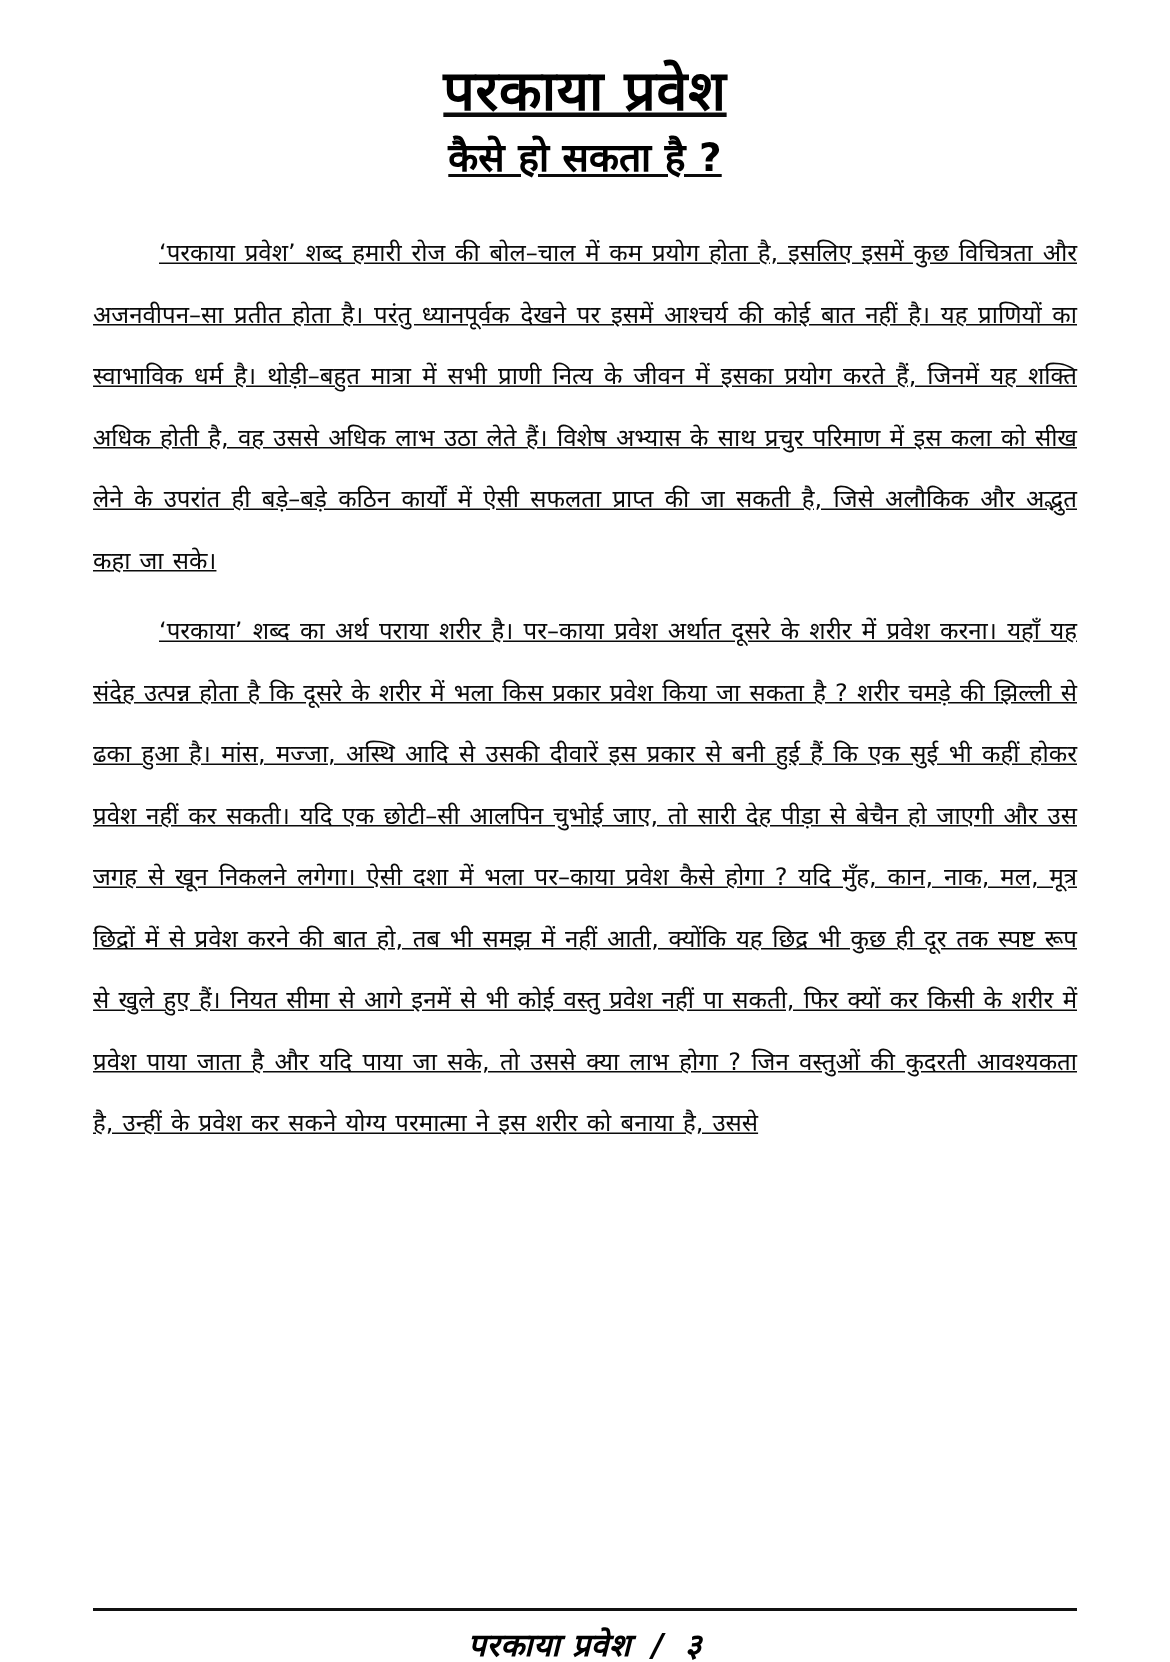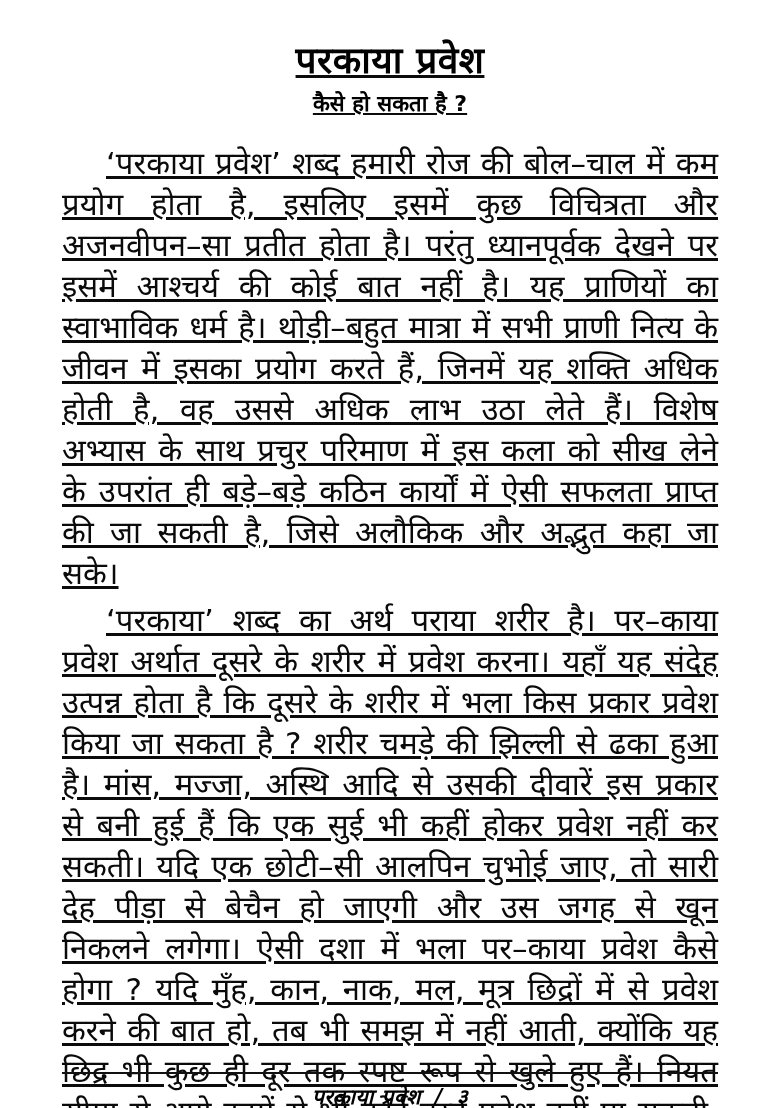--- a/index.html
+++ b/index.html
@@ -34,31 +34,31 @@
     font-weight: 700;
     font-size: 37px;
     line-height: 1.15;
     letter-spacing: 0.5px;
     margin: 0;
     color: #000;
   }
   .doc-subtitle {
     font-family: "DejaVu Sans", sans-serif;
     font-weight: 700;
-    font-size: 22px;
+    font-size: 26px;
     line-height: 1.2;
     margin: 8px 0 0 0;
     color: #000;
   }
   .body-text {
     margin-top: 26px;
   }
   .para {
     font-family: "DejaVu Sans", sans-serif;
-    font-size: 31px;
+    font-size: 16px;
     line-height: 41px;
     text-align: justify;
     text-align-last: left;
     margin: 0 0 6px 0;
     text-indent: 44px;
     color: #0a0a0a;
     word-spacing: 1px;
   }
   .para:last-child {
     margin-bottom: 16px;

